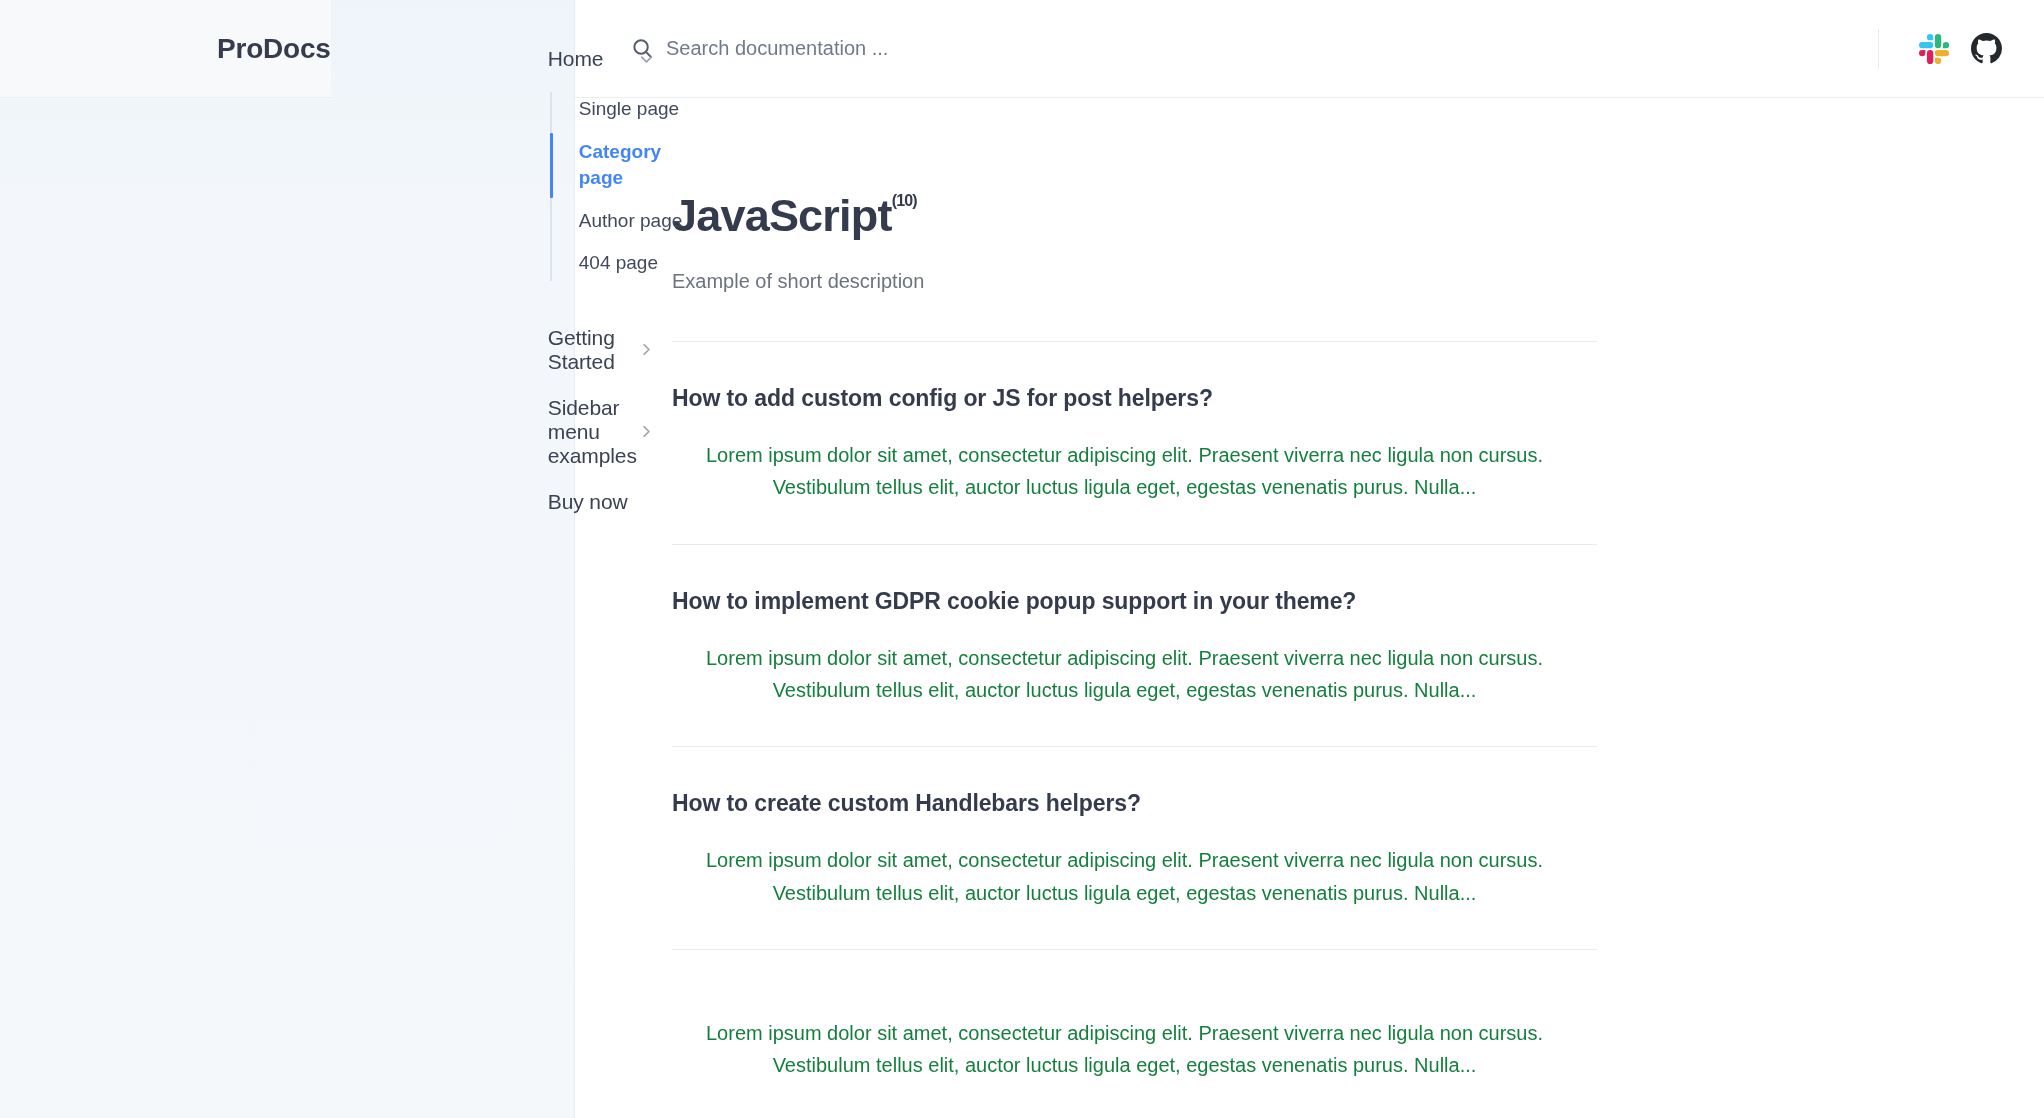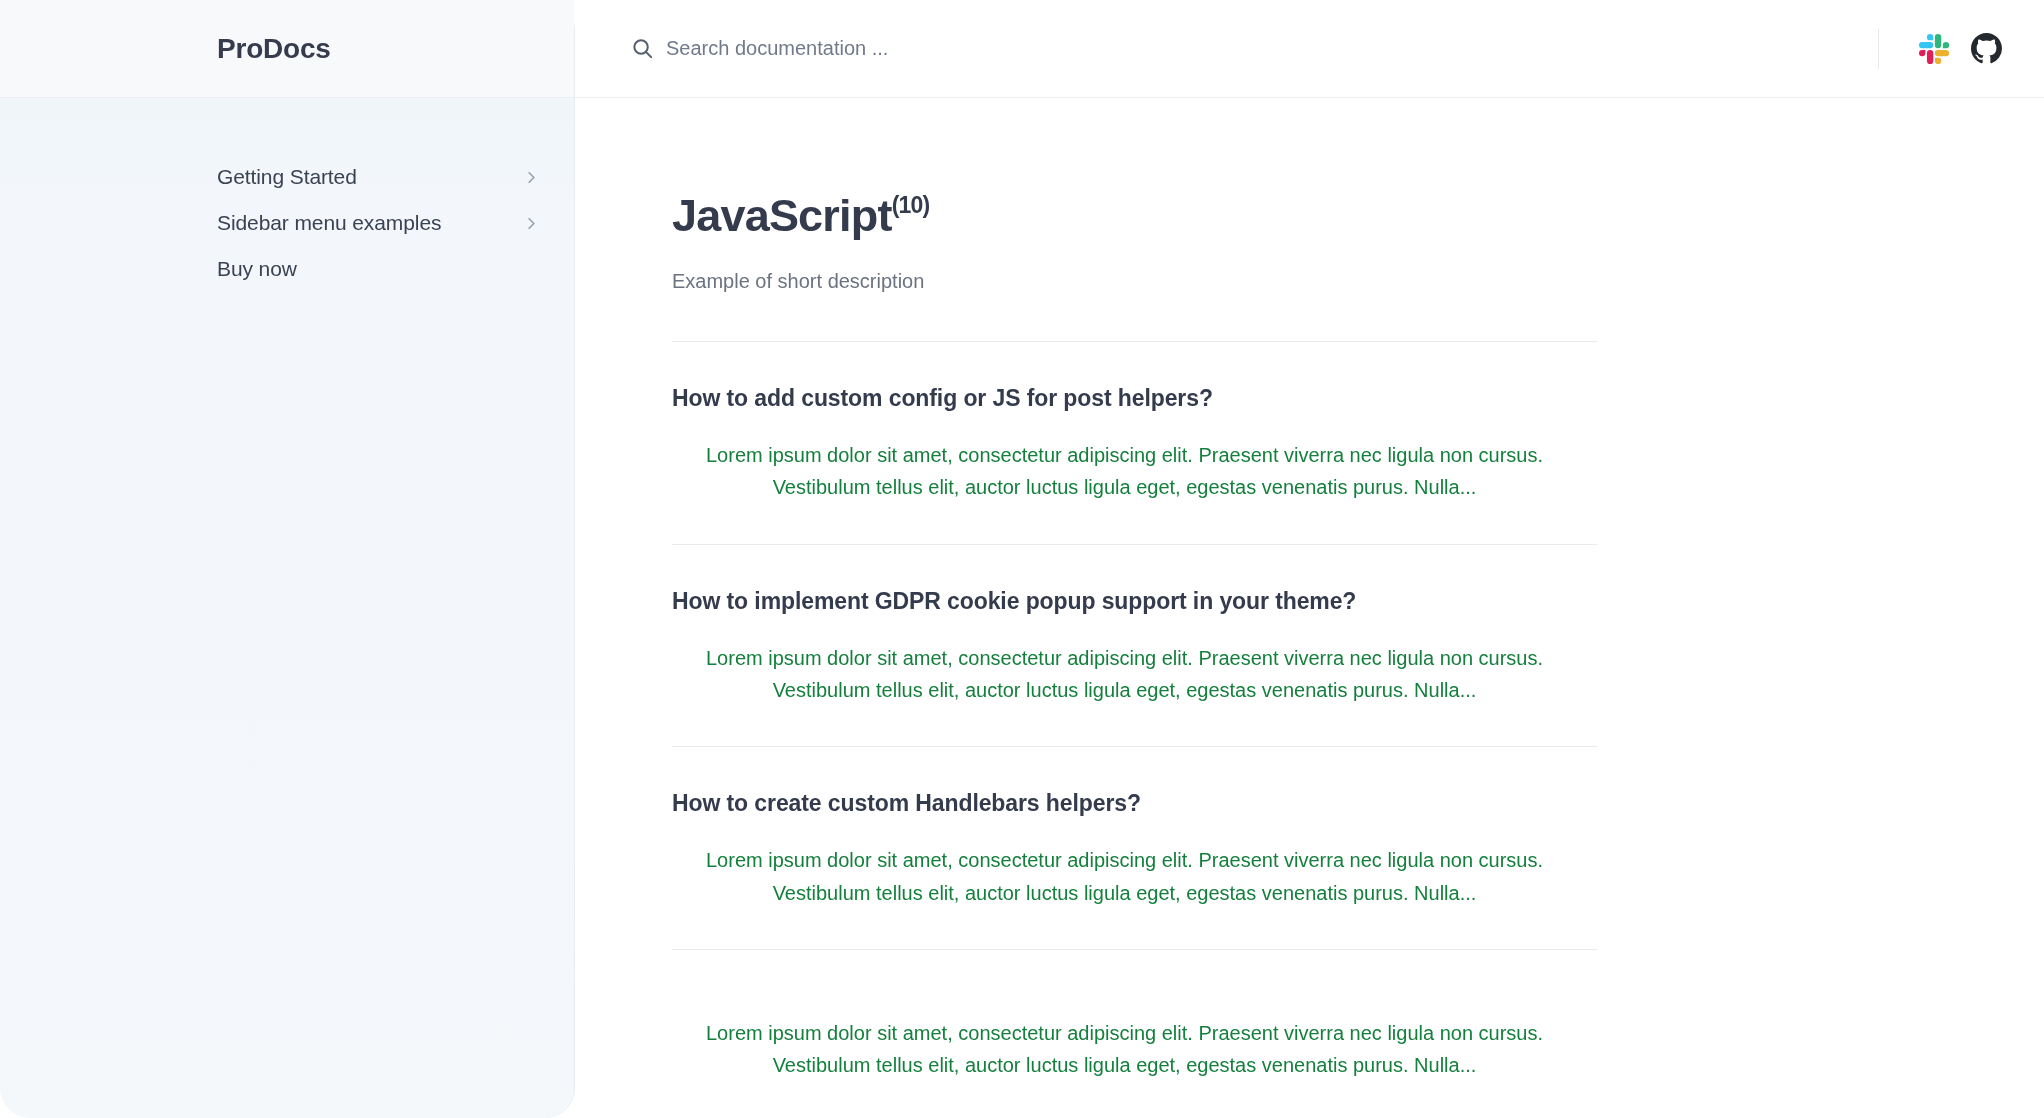--- a/index.html
+++ b/index.html
@@ -10,24 +10,23 @@
     overflow:hidden;
     -webkit-font-smoothing:antialiased;
   }
   .app { display:flex; width:2044px; height:1118px; }
 
   
   .sidebar {
     width:575px; height:100%;
     background:linear-gradient(180deg,#eef4fa 0%,#f3f7fb 18%,#f4f8fb 100%);
     border-right:1px solid #e8ecf1;
-    display:flex; flex-direction:column;
+    display:flex; flex-direction:row;
     flex:0 0 575px;
     position:relative;
-    border-radius:30px;
   }
   .brand-area {
     height:98px; flex:0 0 98px;
     background:#f8f9fa;
     border-bottom:1px solid #ebeef2;
     display:flex; align-items:center;
     padding-left:217px;
   }
   .brand {
     font-size:28px; font-weight:bold;
@@ -98,21 +97,21 @@
   .icon-btn svg { display:block; }
 
   
   .content { flex:1 1 auto; overflow:hidden; padding:0 0 0 0; }
   .content-inner { padding:92px 0 0 97px; max-width:1040px; }
   .page-title {
     font-size:45px; font-weight:bold; color:#343b4d;
     letter-spacing:-0.8px; display:flex; align-items:flex-start; gap:0;
   }
   .count {
-    font-size:23px; font-weight:bold; color:#343b4d;
+    font-size:16px; font-weight:bold; color:#343b4d;
     position:relative; top:2px;
   }
   .page-sub {
     margin-top:28px; font-size:20px; color:#6b7280; font-weight:normal;
   }
   .rule { height:1px; background:#e9ebee; width:925px; }
   .rule.first { margin-top:48px; }
   .article { padding:42px 0 40px 0; }
   .article-title {
     font-size:23px; font-weight:bold; color:#343b4d;
@@ -128,20 +127,36 @@
 
 <div class="app">
 
   <aside class="sidebar">
     <div class="brand-area">
       <div class="brand">ProDocs</div>
     </div>
 
     <nav class="nav">
 
+      <div class="nav-group">
+        <div class="nav-top-item">
+          <span class="nav-top-label">Home</span>
+          <span class="chev">
+            <svg viewBox="0 0 24 24" fill="none" stroke="currentColor" stroke-width="2.2" stroke-linecap="round" stroke-linejoin="round" width="19" height="19">
+                <polyline points="6 9 12 15 18 9"></polyline>
+              </svg>
+          </span>
+        </div>
+        <div class="subnav">
+          <div class="sub-item">Single page</div>
+          <div class="sub-item active">Category page</div>
+          <div class="sub-item">Author page</div>
+          <div class="sub-item">404 page</div>
+        </div>
+      </div>
 
       <div class="nav-spacer"></div>
 
       <div class="nav-top-item">
         <span class="nav-top-label">Getting Started</span>
         <span class="chev">
           <svg viewBox="0 0 24 24" fill="none" stroke="currentColor" stroke-width="2.2" stroke-linecap="round" stroke-linejoin="round" width="19" height="19">
               <polyline points="9 6 15 12 9 18"></polyline>
             </svg>
         </span>

